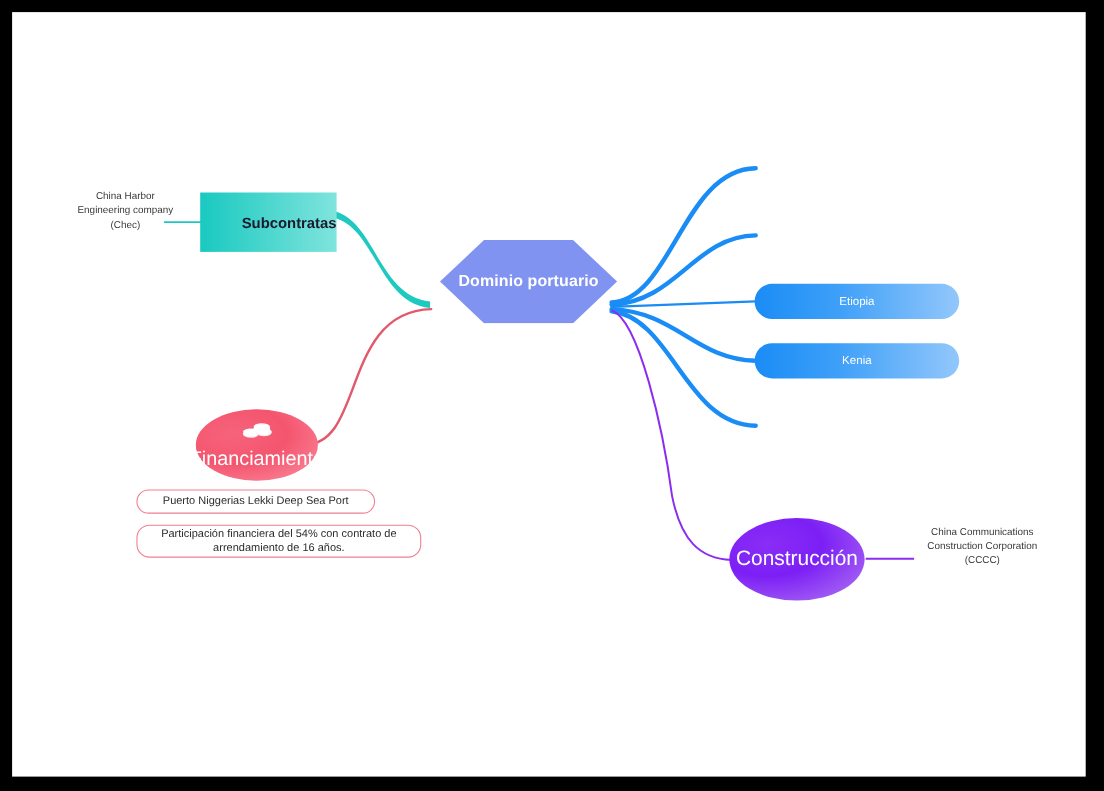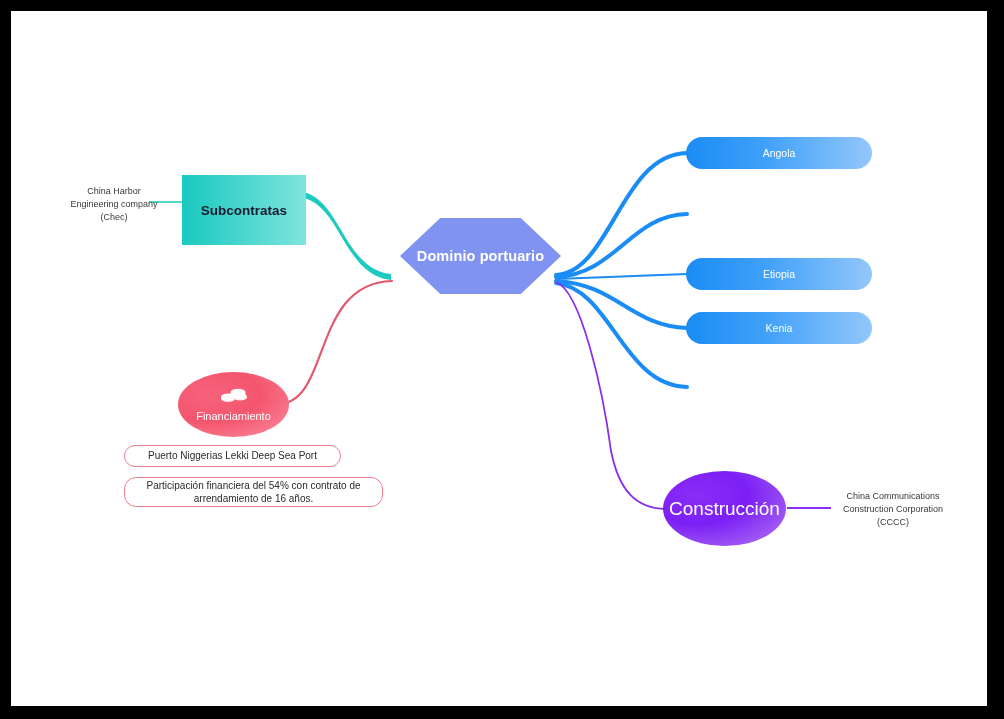--- a/index.html
+++ b/index.html
@@ -58,42 +58,43 @@
     color: #ffffff;
     font-size: 14.5px;
     font-weight: bold;
     letter-spacing: 0.1px;
   }
   
   #subcontratas {
     left: 171px;
     top: 164px;
     width: 124px;
-    height: 70px;
+    height: 54px;
     background: linear-gradient(to right, #19c9c0 0%, #7fe4dd 100%);
+    justify-content: flex-end;
   }
   #subcontratas .lbl {
     color: #1a1a2e;
     font-size: 13.5px;
     font-weight: bold;
   }
   
   #financiamiento {
     left: 167px;
     top: 361px;
     width: 111px;
     height: 65px;
     border-radius: 50%;
     background: radial-gradient(ellipse at 30% 35%, #f7637c 0%, #f4556e 45%, #fb8fa1 100%);
     flex-direction: column;
     gap: 1px;
   }
   #financiamiento .lbl {
     color: #ffffff;
-    font-size: 11px;
+    font-size: 18px;
     line-height: 1;
     margin-top: 2px;
   }
   .coins-icon { display: block; }
   
   .pill-outline {
     position: absolute;
     box-sizing: border-box;
     border: 1px solid #f08090;
     border-radius: 12px;
@@ -137,21 +138,20 @@
     color: #ffffff;
     font-size: 19px;
   }
   
   .leaf-text {
     position: absolute;
     color: #3a3a3a;
     font-size: 9px;
     line-height: 1.42;
     text-align: center;
-    margin-top: 13px;
   }
   #chec-label { left: 58px; top: 161px; width: 90px; }
   #cccc-label { left: 822px; top: 466px; width: 120px; }
 </style>
 </head>
 <body>
 
 <div id="frame">
   <div id="canvas">
 
@@ -194,23 +194,20 @@
           <ellipse cx="9" cy="10" rx="7" ry="3" fill="#ffffff"></ellipse>
           <ellipse cx="21" cy="9.5" rx="7" ry="3" fill="#fde2e6"></ellipse>
           <ellipse cx="21" cy="8.6" rx="7" ry="3" fill="#ffffff"></ellipse>
         </svg>
       </span>
       <span class="lbl">Financiamiento</span>
     </div>
     <div class="pill-outline" id="note1">Puerto Niggerias Lekki Deep Sea Port</div>
     <div class="pill-outline" id="note2">Participación financiera del 54% con contrato de arrendamiento de 16 años.</div>
 
-    <div class="country-pill" style="top:126px">
-      <span>Angola</span>
-    </div>
     <div class="country-pill" style="top:247px">
       <span>Etiopia</span>
     </div>
     <div class="country-pill" style="top:301px">
       <span>Kenia</span>
     </div>
 
     <div class="node" id="construccion">
       <span class="lbl">Construcción</span>
     </div>

